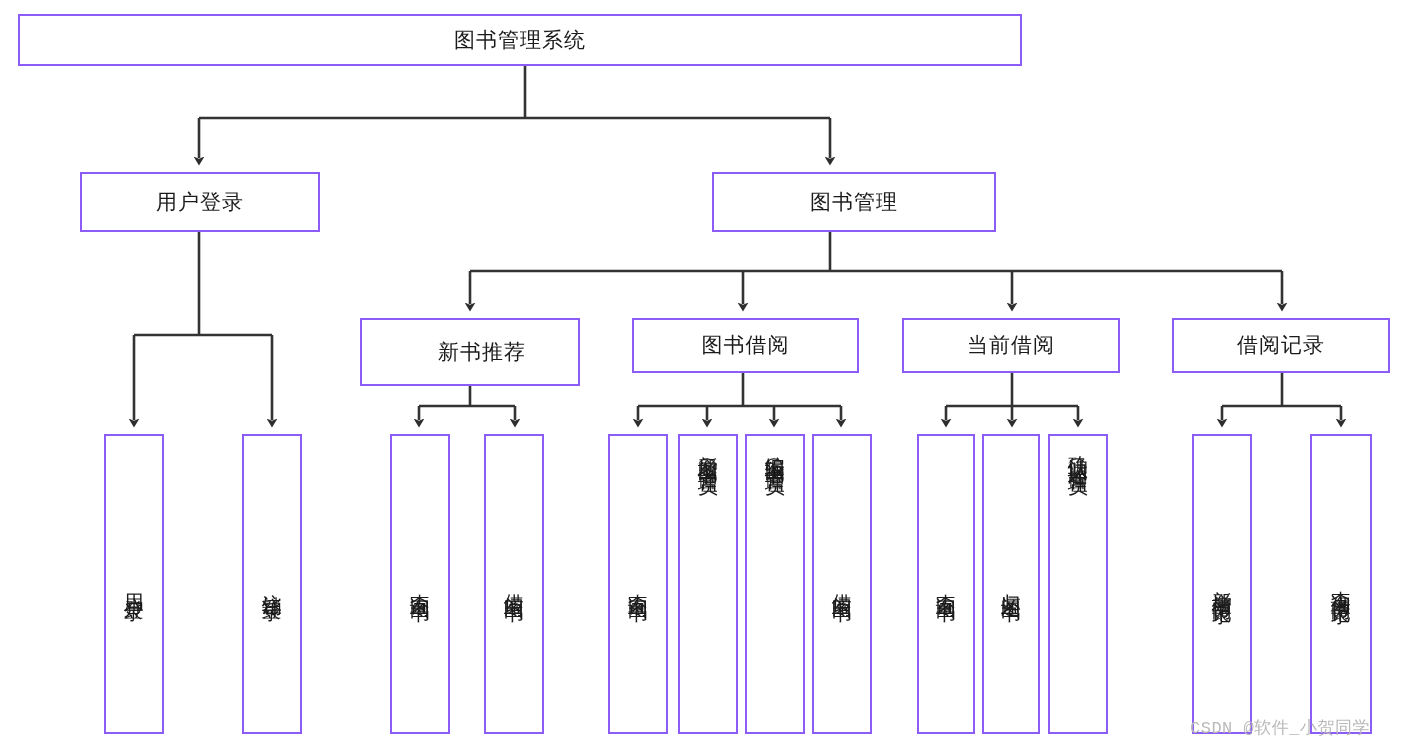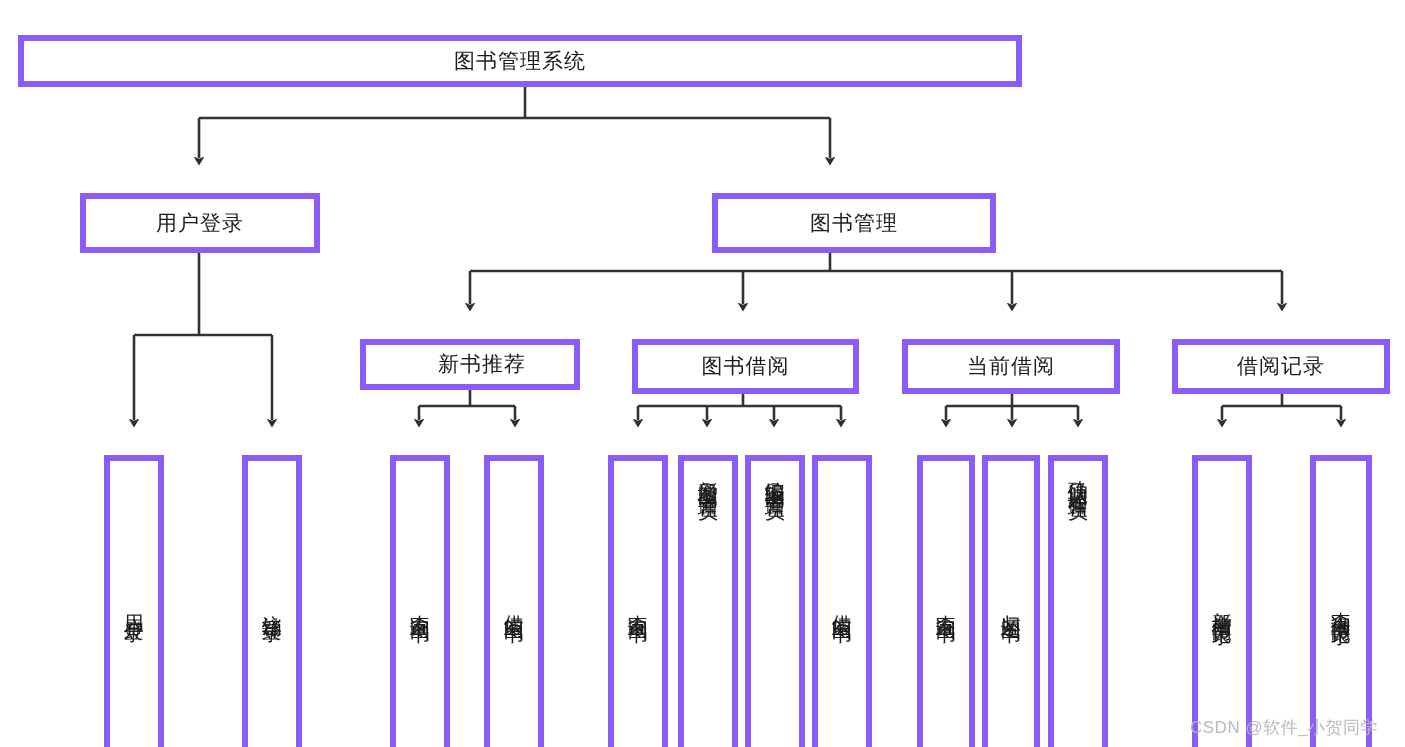--- a/index.html
+++ b/index.html
@@ -19,26 +19,25 @@
     position: absolute;
     left: 0;
     top: 0;
     width: 1405px;
     height: 747px;
   }
   .node {
     position: absolute;
     box-sizing: border-box;
     background: #ffffff;
-    border: 6px solid #8b5cf6;
+    border: 2px solid #8b5cf6;
     display: flex;
     align-items: center;
     justify-content: center;
     color: #1a1a1a;
-    margin-top: 21px;
   }
   .node .label {
     font-size: 21px;
     line-height: 1.25;
     letter-spacing: 1px;
     white-space: nowrap;
     color: #1b1b1b;
   }
   .node.leaf {
     align-items: flex-start;
@@ -58,21 +57,21 @@
     align-items: center;
     padding-top: 0;
   }
   .watermark {
     position: absolute;
     font-size: 17px;
     color: #b9b9b9;
     letter-spacing: 0.5px;
     white-space: nowrap;
     pointer-events: none;
-    font-family: Liberation Sans, sans-serif;
+    font-family: Liberation Mono, monospace;
   }
 </style>
 </head>
 <body>
 
 <div id="canvas">
 
   <svg class="edges" viewBox="0 0 1405 747">
     <defs>
       <marker id="arrow" markerWidth="9" markerHeight="11" refX="1.5" refY="5.5" orient="auto" markerUnits="userSpaceOnUse">
@@ -127,21 +126,21 @@
     <span class="label">图书管理系统</span>
   </div>
 
   <div class="node" style="left:80px; top:172px; width:240px; height:60px;">
     <span class="label">用户登录</span>
   </div>
   <div class="node" style="left:712px; top:172px; width:284px; height:60px;">
     <span class="label">图书管理</span>
   </div>
 
-  <div class="node" style="left:360px; top:318px; width:220px; height:51px;padding-left:24px;">
+  <div class="node" style="left:360px; top:318px; width:220px; height:68px;padding-left:24px;">
     <span class="label">新书推荐</span>
   </div>
   <div class="node" style="left:632px; top:318px; width:227px; height:55px;">
     <span class="label">图书借阅</span>
   </div>
   <div class="node" style="left:902px; top:318px; width:218px; height:55px;">
     <span class="label">当前借阅</span>
   </div>
   <div class="node" style="left:1172px; top:318px; width:218px; height:55px;">
     <span class="label">借阅记录</span>

